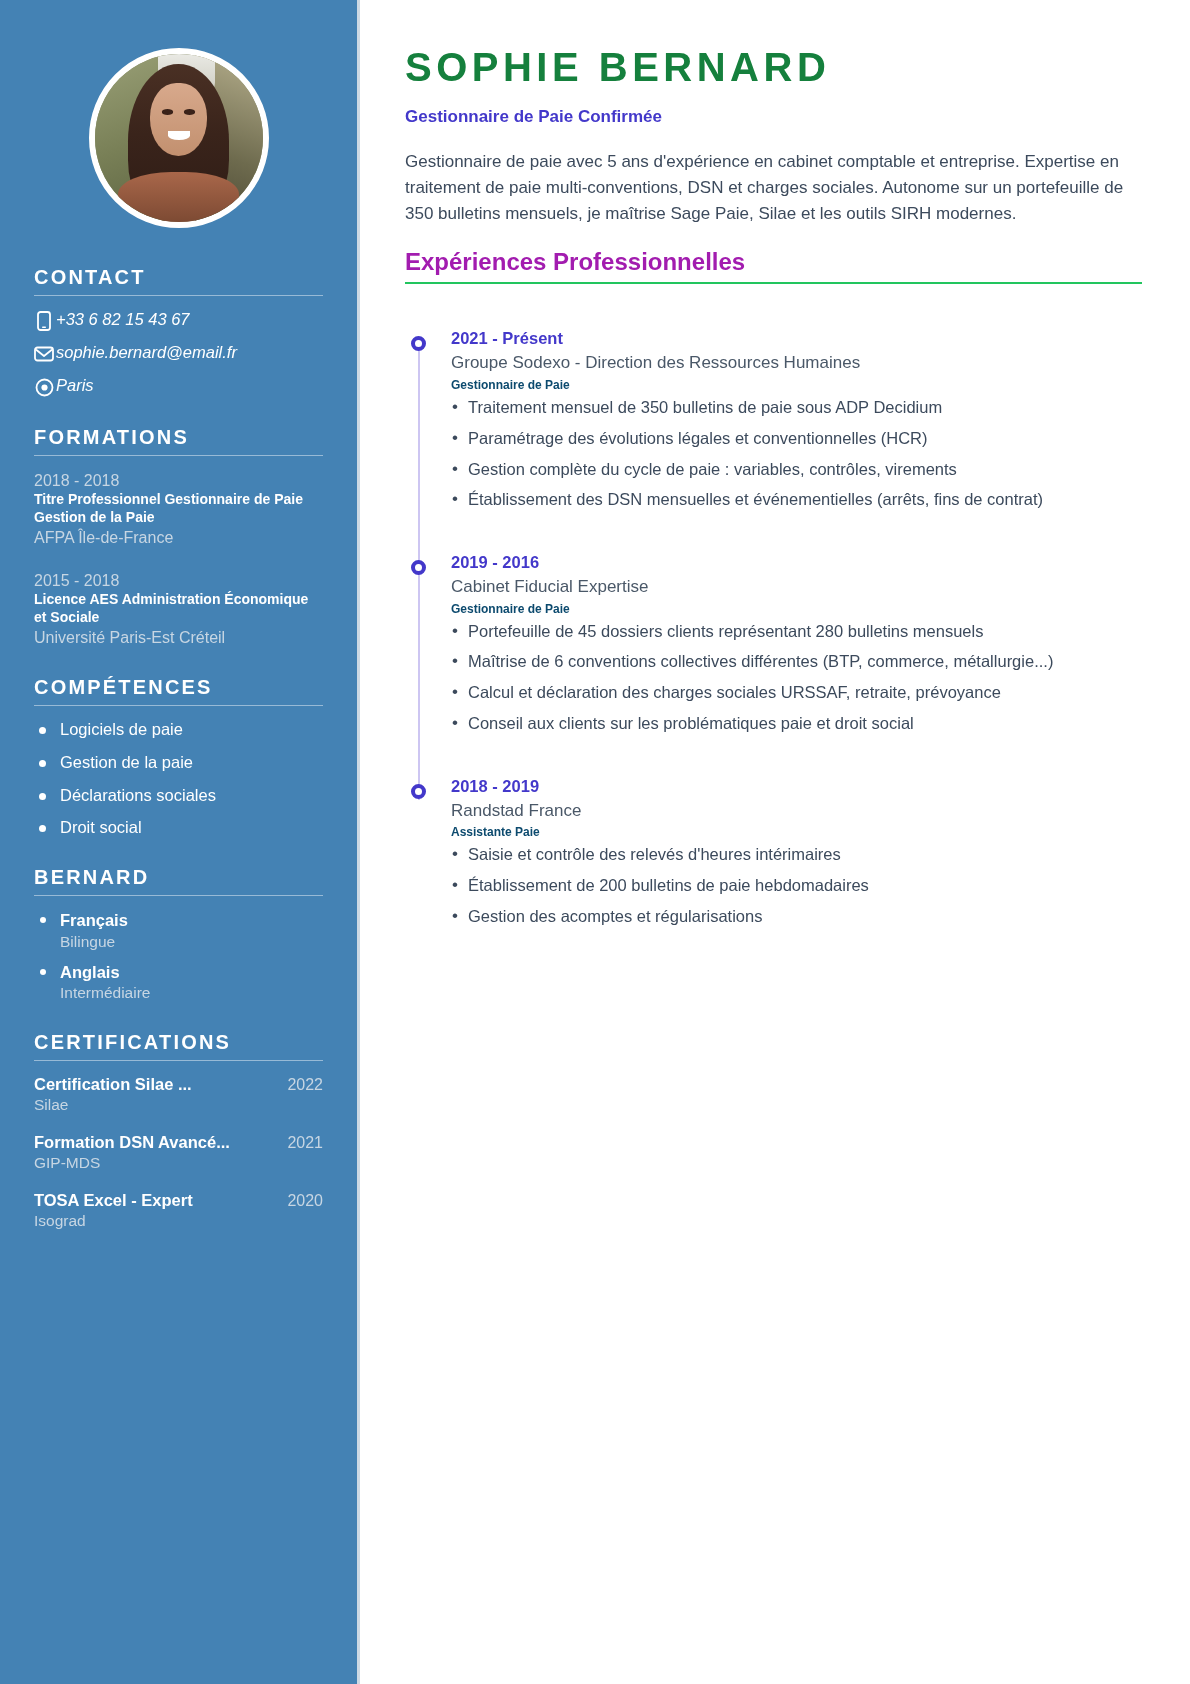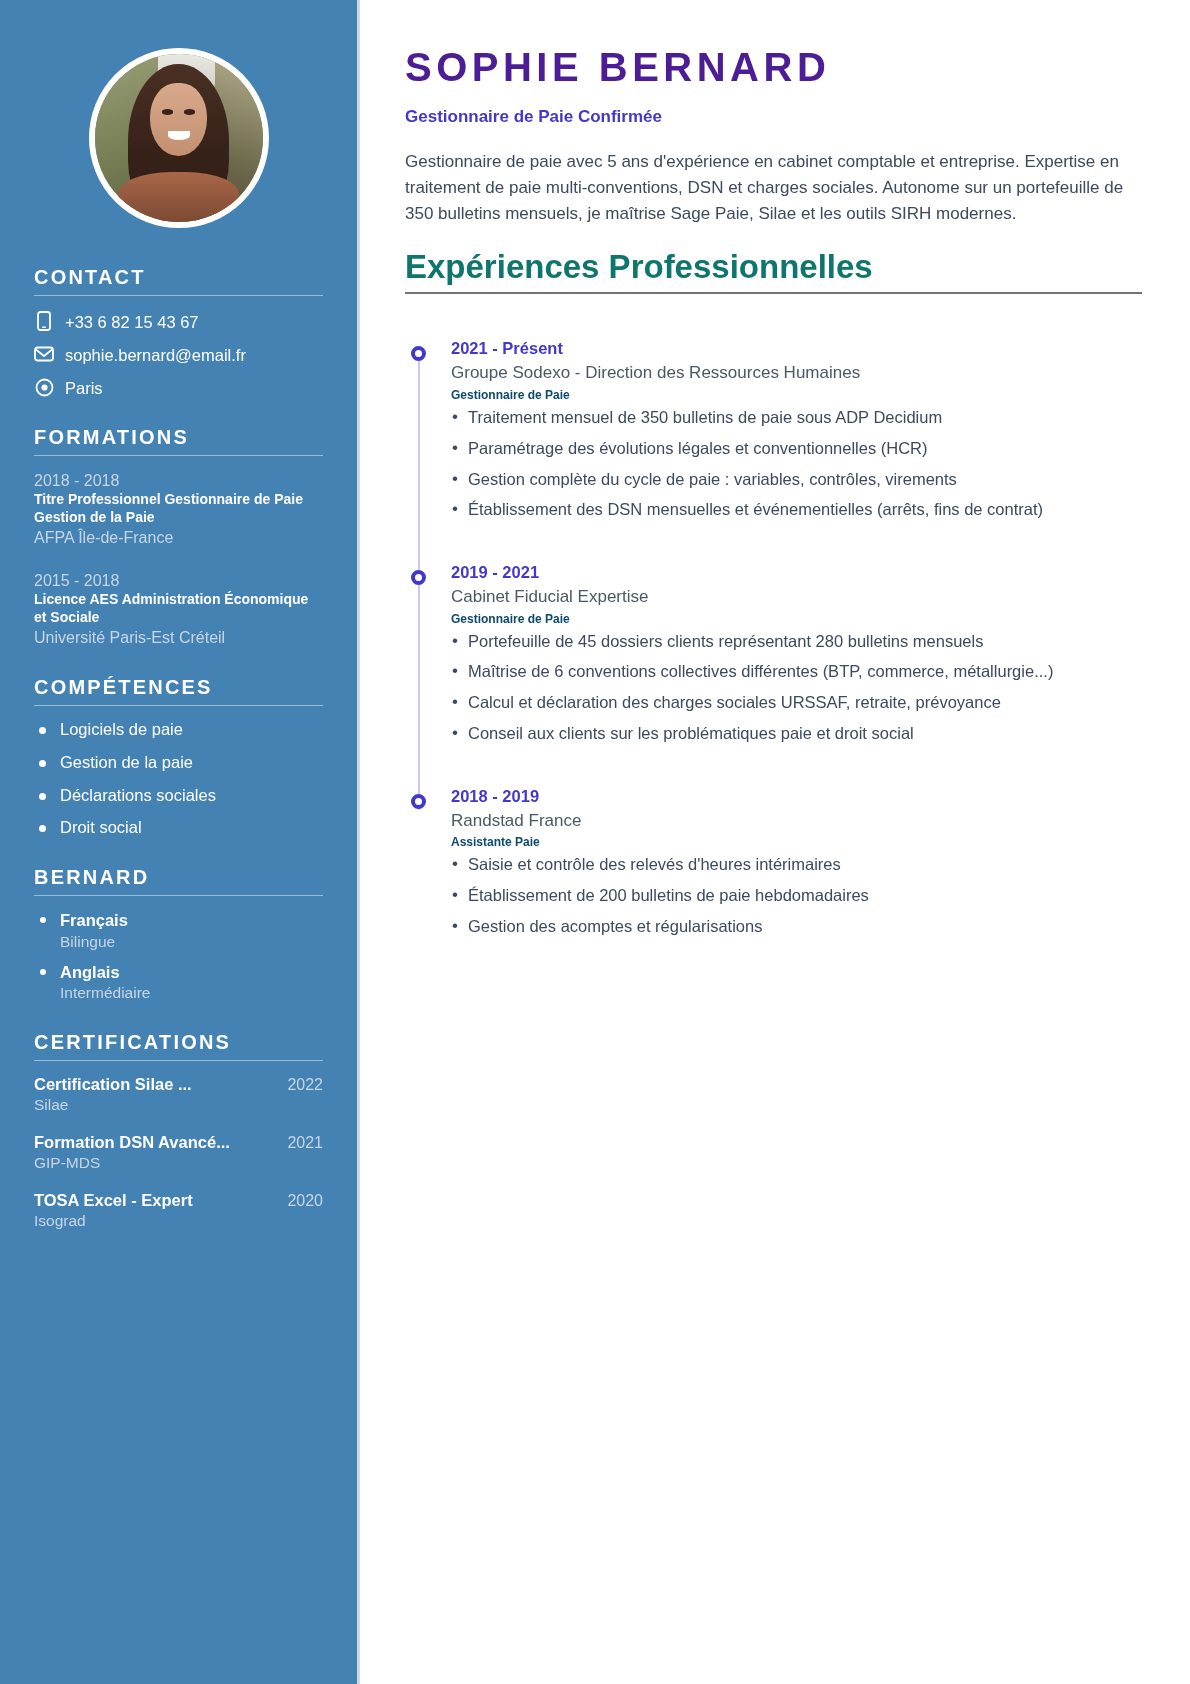--- a/index.html
+++ b/index.html
@@ -76,25 +76,26 @@
     margin-bottom: 6px;
   }
   .side-rule {
     height: 1px;
     background: rgba(255,255,255,0.45);
     margin-bottom: 14px;
   }
 
   .contact-row {
     display: flex;
-    align-items: flex-end;
-    gap: 11px;
+    align-items: flex-start;
+    gap: 2px;
     margin-bottom: 11px;
     font-size: 16.5px;
     color: #ffffff;
+    font-style: italic;
   }
   .contact-row .ico { width: 20px; height: 22px; flex: 0 0 20px;
                       display: flex; align-items: center; justify-content: center; }
   .contact-row svg { display: block; }
 
   .edu-item { margin-bottom: 22px; }
   .edu-date { font-size: 16px; color: #c7d6e3; line-height: 1.32; }
   .edu-title { font-size: 14px; font-weight: bold; color: #ffffff; line-height: 1.28; }
   .edu-school { font-size: 16px; color: #c7d6e3; line-height: 1.32; }
 
@@ -138,42 +139,42 @@
   
   .main {
     flex: 1;
     padding: 45px 48px 40px 45px;
     color: #2e3d50;
   }
   .name {
     font-size: 40px;
     font-weight: bold;
     letter-spacing: 4.5px;
-    color: #4c1d95;
+    color: #15803d;
     line-height: 1.1;
     margin-bottom: 18px;
   }
   .job-title {
     font-size: 17px;
     font-weight: bold;
     color: #4338ca;
     margin-bottom: 22px;
   }
   .summary {
     font-size: 17px;
     line-height: 1.52;
     color: #3c4a5c;
     margin-bottom: 22px;
   }
   .main-heading {
-    font-size: 33px;
-    font-weight: bold;
-    color: #0f766e;
+    font-size: 24px;
+    font-weight: bold;
+    color: #a21caf;
     padding-bottom: 6px;
-    border-bottom: 2px solid #737373;
+    border-bottom: 2px solid #22c55e;
     margin-bottom: 22px;
   }
 
   .timeline { position: relative; padding-left: 46px; margin-top: 43px; }
   .timeline::before {
     content: "";
     position: absolute;
     left: 13px; top: 10px; bottom: 128px;
     width: 2px;
     background: #cdc6f2;
@@ -360,21 +361,21 @@
         <ul class="exp-bullets">
           <li>Traitement mensuel de 350 bulletins de paie sous ADP Decidium</li>
           <li>Paramétrage des évolutions légales et conventionnelles (HCR)</li>
           <li>Gestion complète du cycle de paie : variables, contrôles, virements</li>
           <li>Établissement des DSN mensuelles et événementielles (arrêts, fins de contrat)</li>
         </ul>
       </div>
 
       <div class="exp-item">
         <span class="exp-marker"></span>
-        <div class="exp-date">2019 - 2021</div>
+        <div class="exp-date">2019 - 2016</div>
         <div class="exp-company">Cabinet Fiducial Expertise</div>
         <div class="exp-role">Gestionnaire de Paie</div>
         <ul class="exp-bullets">
           <li>Portefeuille de 45 dossiers clients représentant 280 bulletins mensuels</li>
           <li>Maîtrise de 6 conventions collectives différentes (BTP, commerce, métallurgie...)</li>
           <li>Calcul et déclaration des charges sociales URSSAF, retraite, prévoyance</li>
           <li>Conseil aux clients sur les problématiques paie et droit social</li>
         </ul>
       </div>
 

